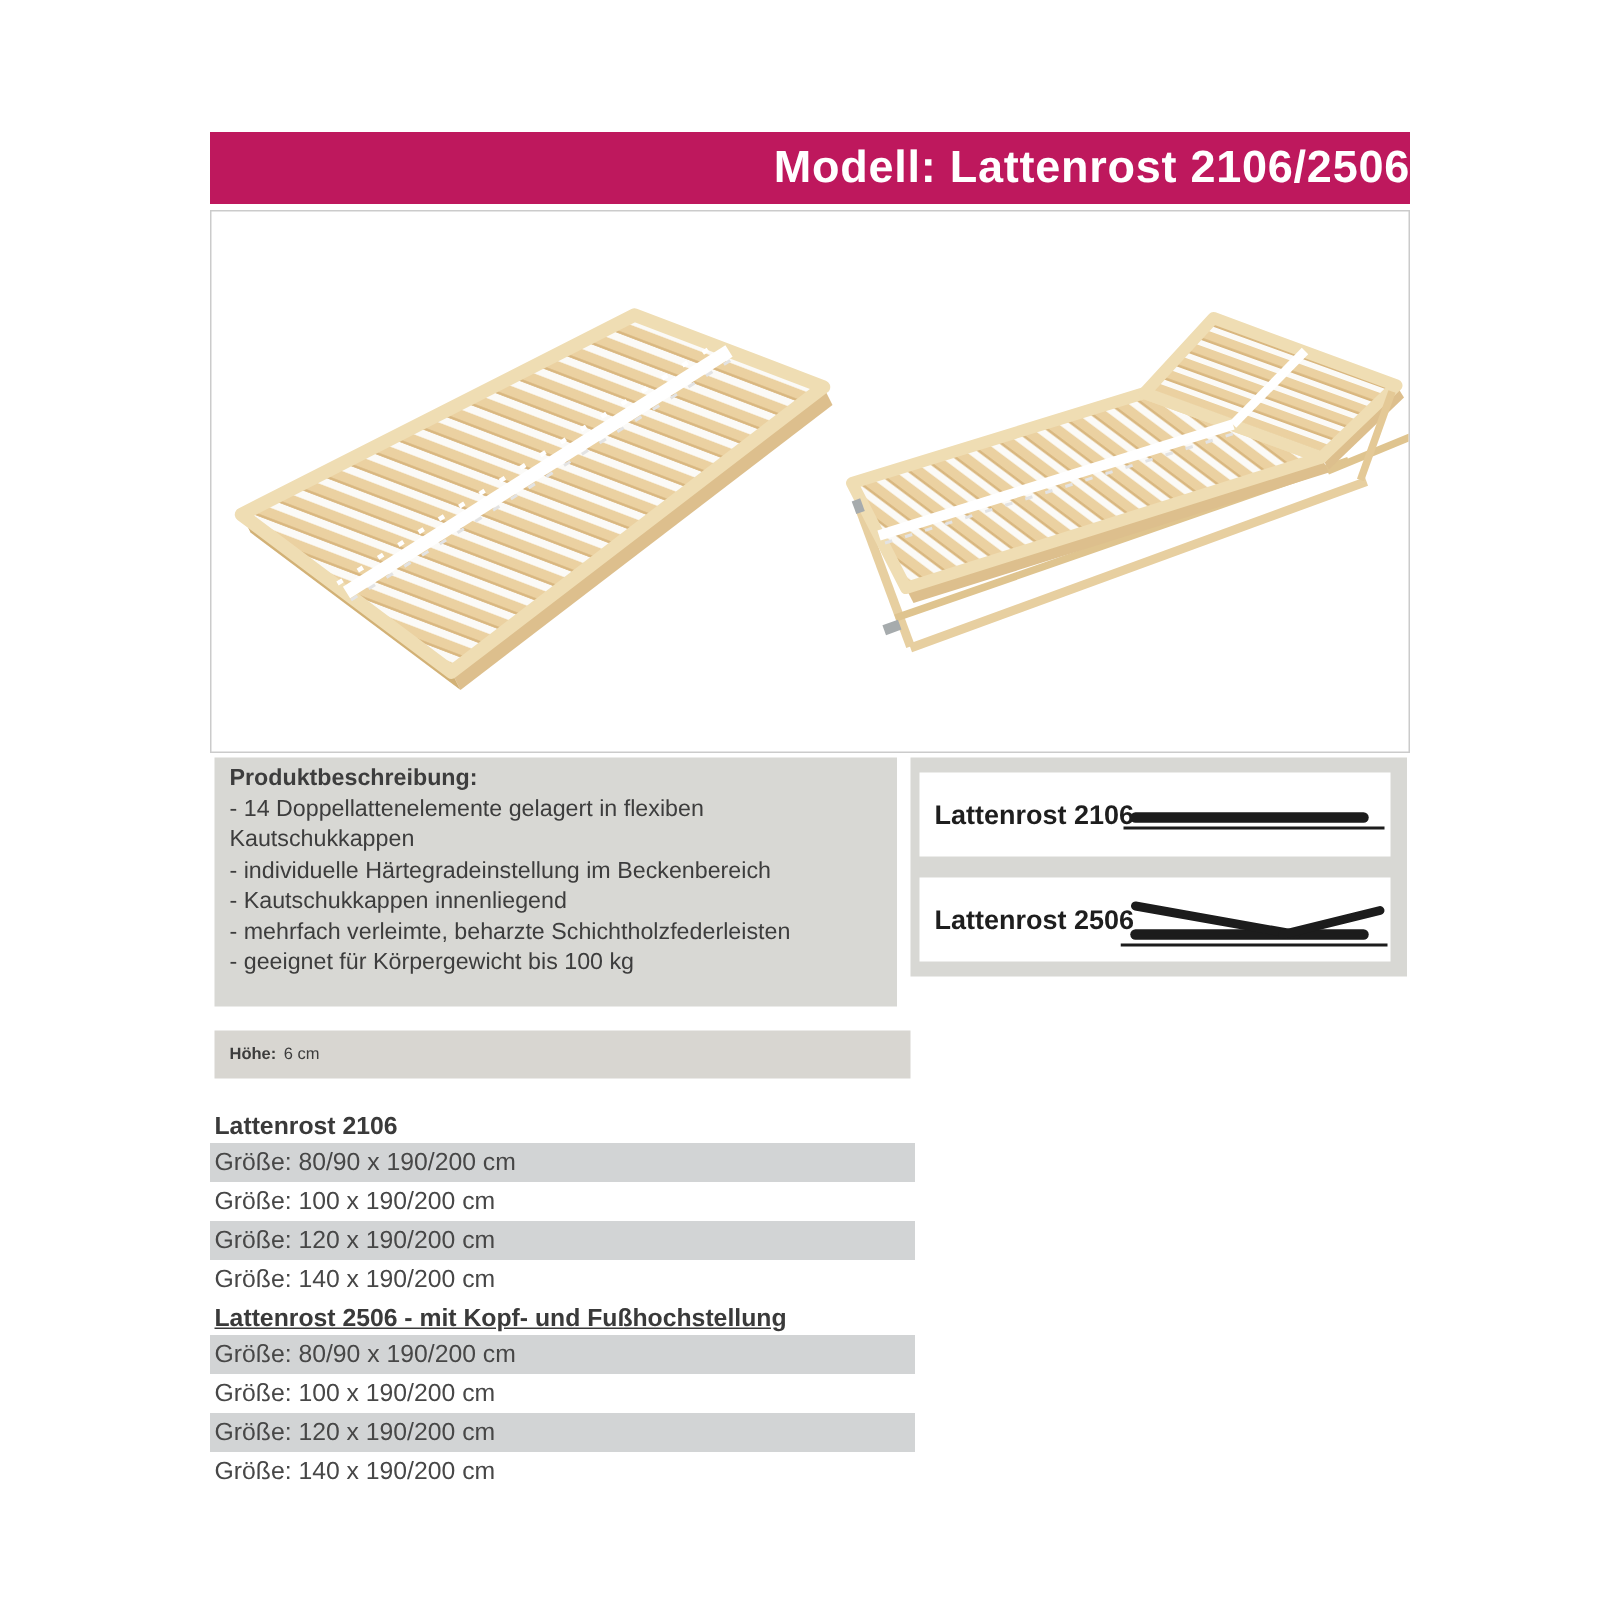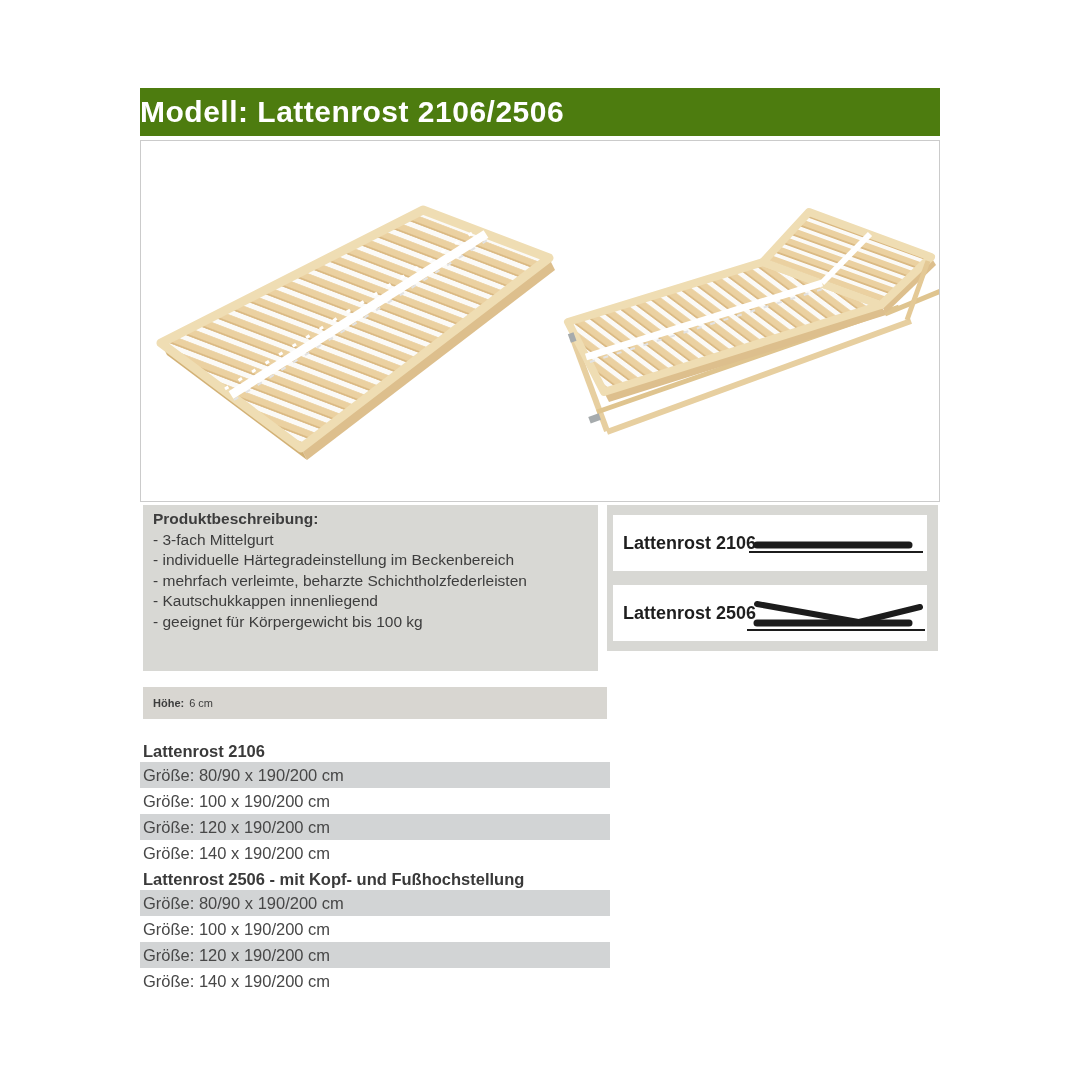--- a/index.html
+++ b/index.html
@@ -2,21 +2,21 @@
 <html><head>
 <meta charset="utf-8">
 <style>
   * { margin:0; padding:0; box-sizing:border-box; }
   html,body { background:#ffffff; }
   body { font-family:"Liberation Sans", sans-serif; }
   .page { position:relative; width:1080px; height:1080px; background:#ffffff; overflow:hidden; }
 
   
   .header { position:absolute; left:140px; top:88px; width:800px; height:48px;
-            background:#4d7c0f; display:flex; align-items:center; justify-content:flex-start; }
+            background:#be185d; display:flex; align-items:center; justify-content:flex-end; }
   .header h1 { color:#ffffff; font-size:30px; font-weight:bold; letter-spacing:0.5px; }
 
   
   .image-panel { position:absolute; left:140px; top:140px; width:800px; height:362px;
                  background:#ffffff; border:1px solid #cbcbcb; }
   .image-panel svg { position:absolute; left:0; top:0; }
 
   
   .desc-box { position:absolute; left:143px; top:505px; width:455px; height:166px;
               background:#d8d8d4; color:#3d3d3d; font-size:15.5px; line-height:20.5px;
@@ -38,21 +38,21 @@
   .hoehe-bar { position:absolute; left:143px; top:687px; width:464px; height:32px;
                background:#d8d6d1; font-size:11px; line-height:32px; padding-left:10px;
                color:#3d3d3d; }
   .hoehe-bar .lbl { font-weight:bold; }
   .hoehe-bar .val { margin-left:5px; }
 
   
   .sizes { position:absolute; left:140px; top:740px; width:470px; color:#474747; font-size:16.5px; }
   .size-heading { height:22px; line-height:22px; font-weight:bold; color:#3a3a3a;
                   padding-left:3px; font-size:16.5px; }
-  .size-heading.second { height:24px; line-height:27px; }
+  .size-heading.second { height:24px; line-height:27px;text-decoration:underline; }
   .size-row { height:26px; line-height:26px; padding-left:3px; }
   .size-row.alt { background:#d2d4d5; }
 </style>
 </head>
 <body>
 
 <div class="page">
 
   <div class="header">
     <h1>Modell: Lattenrost 2106/2506</h1>
@@ -111,24 +111,24 @@
 
         <path d="M787,120 L766,179" stroke="#e4c996" stroke-width="5" fill="none"></path>
         <rect x="448" y="274" width="11" height="7" fill="#a6abad" transform="rotate(-20 453 277)"></rect>
         <rect x="427" y="193" width="9" height="6" fill="#a6abad" transform="rotate(70 431 196)"></rect>
       </g>
     </svg>
   </div>
 
   <div class="desc-box">
     <div class="desc-title">Produktbeschreibung:</div>
-    <div class="desc-line">- 3-fach Mittelgurt</div>
+    <div class="desc-line">- 14 Doppellattenelemente gelagert in flexiben Kautschukkappen</div>
     <div class="desc-line">- individuelle Härtegradeinstellung im Beckenbereich</div>
+    <div class="desc-line">- Kautschukkappen innenliegend</div>
     <div class="desc-line">- mehrfach verleimte, beharzte Schichtholzfederleisten</div>
-    <div class="desc-line">- Kautschukkappen innenliegend</div>
     <div class="desc-line">- geeignet für Körpergewicht bis 100 kg</div>
   </div>
 
   <div class="variant-panel">
     <div class="variant-card first">
       <span class="variant-label">Lattenrost 2106</span>
       <svg width="180" height="56" viewBox="0 0 180 56">
         <line x1="10" y1="30" x2="162" y2="30" stroke="#1c1c1c" stroke-width="7" stroke-linecap="round"></line>
         <line x1="2" y1="37" x2="176" y2="37" stroke="#1c1c1c" stroke-width="2"></line>
       </svg>

